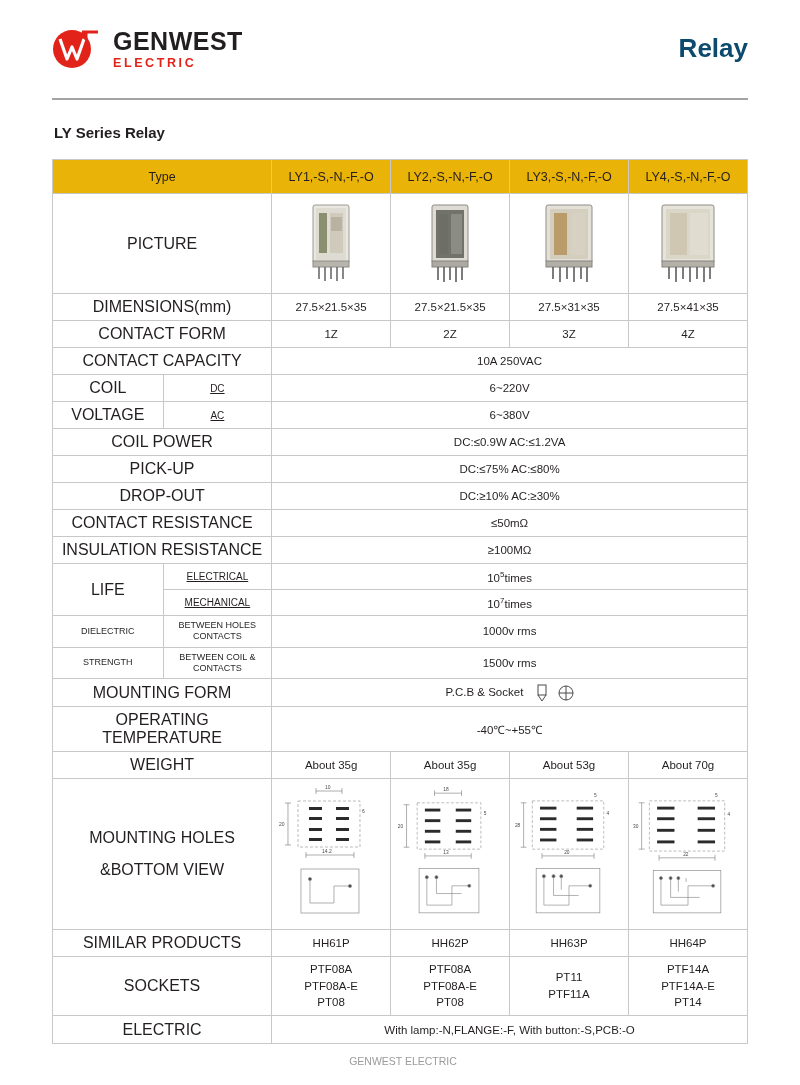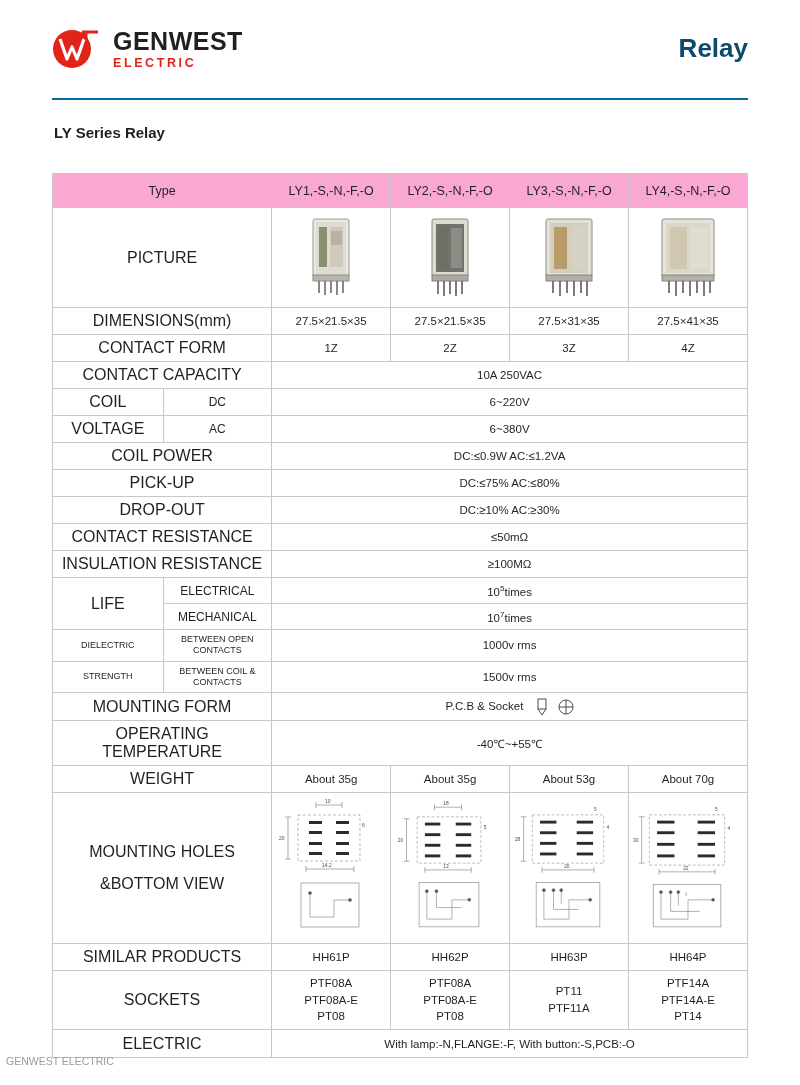--- a/index.html
+++ b/index.html
@@ -18,21 +18,21 @@
     width: 800px;
     height: 1085px;
     position: relative;
     padding: 0 52px;
   }
   .header {
     height: 100px;
     display: flex;
     align-items: center;
     justify-content: space-between;
-    border-bottom: 2px solid #0369a1;
+    border-bottom: 2px solid #a3a3a3;
     position: relative;
   }
   .logo-block {
     display: flex;
     align-items: center;
     gap: 9px;
   }
   .logo-mark {
     width: 52px;
     height: 42px;
@@ -59,46 +59,46 @@
     font-size: 26px;
     font-weight: bold;
     color: #0c4a6e;
     padding-bottom: 2px;
   }
 
   
   .section-title {
     font-size: 15px;
     font-weight: bold;
-    margin: 24px 0 32px 2px;
+    margin: 24px 0 18px 2px;
     color: #231f20;
   }
 
   
   table.spec {
     width: 696px;
     border-collapse: collapse;
     table-layout: fixed;
     font-size: 11.5px;
   }
   table.spec td, table.spec th {
     border: 1px solid #c8c8c8;
     text-align: center;
     vertical-align: middle;
     padding: 4px 3px;
     font-weight: normal;
   }
   .hdr-row td {
-    background: #f9a8d4;
+    background: #eab308;
     height: 34px;
     font-size: 12.5px;
   }
   .hdr-row td.type-cell { font-size: 12.5px; }
   .rowlabel { font-size: 16px; }
-  .small { font-size: 12px; }
+  .small { font-size: 10px; text-decoration: underline; }
   .xsmall { font-size: 9px; line-height: 1.25; }
   .h28 { height: 28px; }
   .h26 { height: 26px; }
 
   .pic-cell { height: 100px; padding: 3px; }
   .relay-img {
     width: 62px;
     height: 90px;
     margin: 0 auto;
     position: relative;
@@ -118,21 +118,21 @@
   .holes-img { width: 100%; height: 140px; }
 
   .sockets-cell { line-height: 1.45; }
 
   
   .footer {
     position: absolute;
     left: 0;
     bottom: 18px;
     width: 800px;
-    text-align: left;
+    text-align: center;
     font-size: 10.5px;
     color: #9b9b9b;
   }
   .footer span { padding-left: 6px; }
 </style>
 </head>
 <body>
 
 <div class="page">
 
@@ -318,21 +318,21 @@
         <td class="small">ELECTRICAL</td>
         <td colspan="4"><span>10</span><sup>5</sup><span>times</span></td>
       </tr>
       <tr class="h26">
         <td class="small">MECHANICAL</td>
         <td colspan="4"><span>10</span><sup>7</sup><span>times</span></td>
       </tr>
 
       <tr class="h26">
         <td class="xsmall">DIELECTRIC</td>
-        <td class="xsmall">BETWEEN OPEN CONTACTS</td>
+        <td class="xsmall">BETWEEN HOLES CONTACTS</td>
         <td colspan="4">1000v rms</td>
       </tr>
       <tr class="h26">
         <td class="xsmall">STRENGTH</td>
         <td class="xsmall">BETWEEN COIL &amp; CONTACTS</td>
         <td colspan="4">1500v rms</td>
       </tr>
 
       <tr class="h28">
         <td colspan="2" class="rowlabel">MOUNTING FORM</td>

